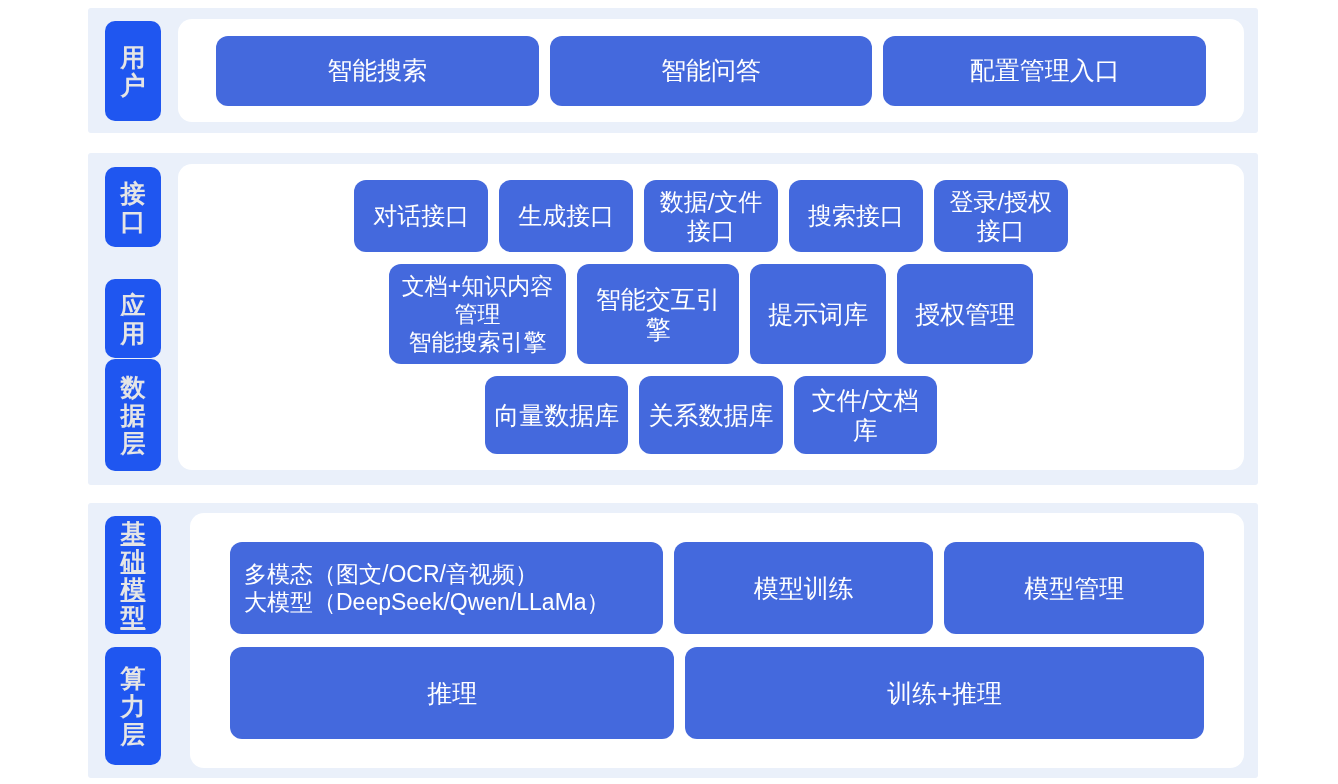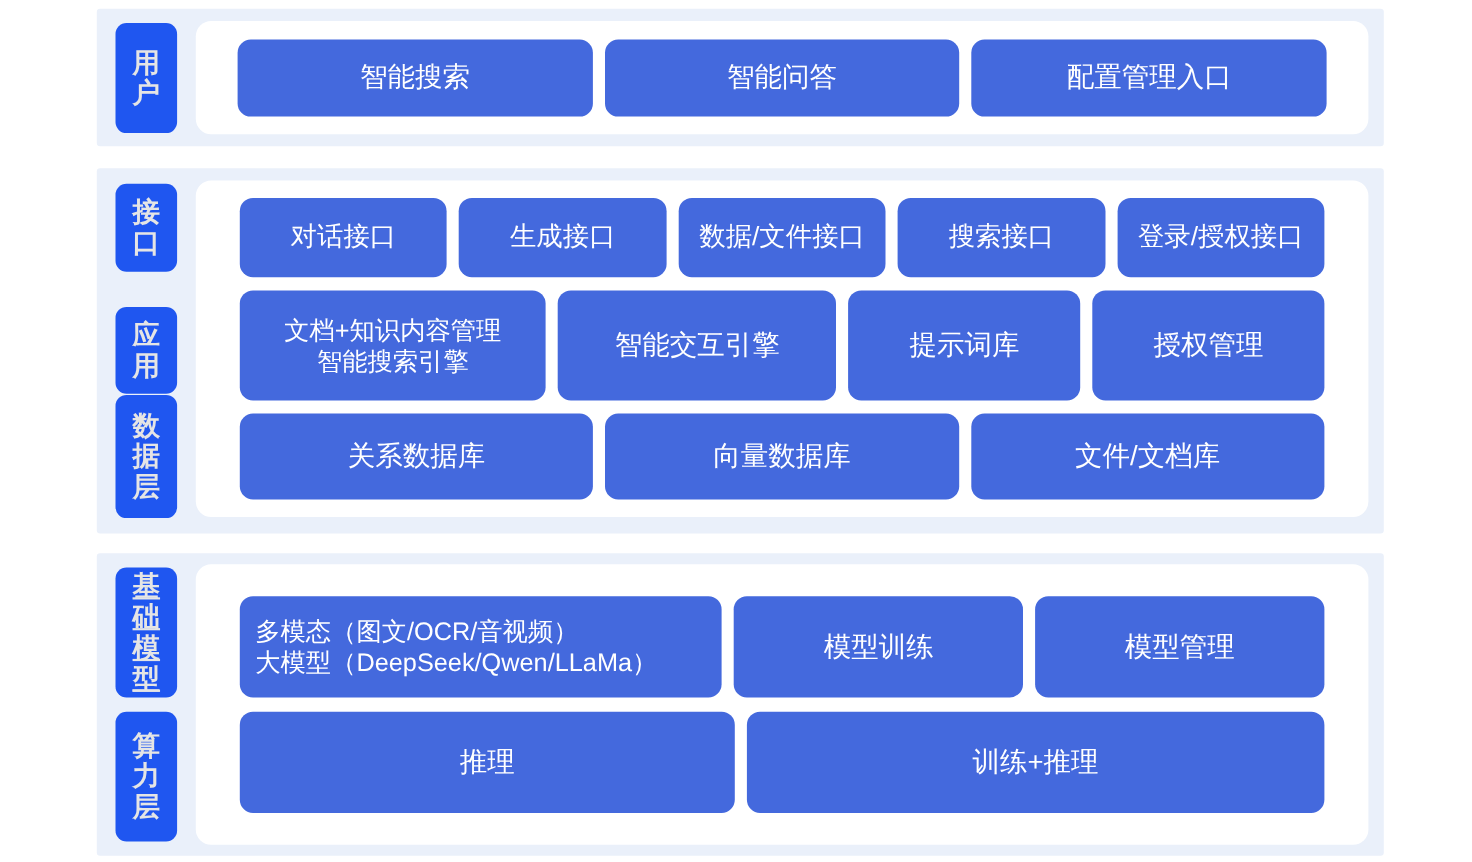--- a/index.html
+++ b/index.html
@@ -110,36 +110,36 @@
   #sec-user .panel { margin: 11px 14px 11px 0; padding: 12px 38px; }
   #sec-user .box { flex: 1 1 0; height: 70px; }
   #sec-user .tab { height: 100px; }
 
   
   #sec-platform { top: 153px; height: 332px; }
   #sec-platform .rail { justify-content: center; gap: 1px; padding: 14px 0; }
   #sec-platform .tab.t-jiekou { height: 84px; }
   #sec-platform .tab.t-yingyong { height: 84px; margin-top: 31px; }
   #sec-platform .tab.t-shuju { height: 118px; }
-  #sec-platform .panel { margin: 11px 14px 15px 0; padding: 16px 40px; gap: 12px; }
+  #sec-platform .panel { margin: 11px 14px 15px 0; padding: 16px 40px; gap: 12px; align-items: center; }
 
   #sec-platform .row-api .box { flex: 1 1 0; height: 72px; font-size: 24px; }
   #sec-platform .row-app .box { height: 100px; }
   #sec-platform .row-app .box:nth-child(1) { flex: 1.05 1 0; font-size: 23px; }
   #sec-platform .row-app .box:nth-child(2) { flex: 0.95 1 0; }
   #sec-platform .row-app .box:nth-child(3) { flex: 0.78 1 0; }
   #sec-platform .row-app .box:nth-child(4) { flex: 0.78 1 0; }
   #sec-platform .row-data .box { flex: 1 1 0; height: 78px; }
 
   
   #sec-infra { top: 503px; height: 275px; }
   #sec-infra .rail { justify-content: center; gap: 13px; padding: 12px 0; }
   #sec-infra .tab.t-jichu { height: 118px; text-decoration: underline; }
   #sec-infra .tab.t-suanli { height: 118px; }
-  #sec-infra .panel { margin: 10px 14px 10px 0; padding: 18px 40px; gap: 13px; }
+  #sec-infra .panel { margin: 10px 14px 10px 12px; padding: 18px 40px; gap: 13px; }
 
   #sec-infra .row-model .box { height: 92px; }
   #sec-infra .row-model .box:nth-child(1) { flex: 1.40 1 0; font-size: 23px; text-align: left; justify-content: flex-start; padding-left: 14px; }
   #sec-infra .row-model .box:nth-child(2) { flex: 0.83 1 0; }
   #sec-infra .row-model .box:nth-child(3) { flex: 0.83 1 0; }
   #sec-infra .row-compute .box { height: 92px; }
   #sec-infra .row-compute .box:nth-child(1) { flex: 0.92 1 0; }
   #sec-infra .row-compute .box:nth-child(2) { flex: 1.08 1 0; }
 </style>
 </head>
@@ -186,22 +186,22 @@
 
       <div class="row row-app">
         <div class="box">文档+知识内容管理
 智能搜索引擎</div>
         <div class="box">智能交互引擎</div>
         <div class="box">提示词库</div>
         <div class="box">授权管理</div>
       </div>
 
       <div class="row row-data">
+        <div class="box">向量数据库</div>
         <div class="box">关系数据库</div>
-        <div class="box">向量数据库</div>
         <div class="box">文件/文档库</div>
       </div>
 
     </div>
   </div>
 
   <div class="section" id="sec-infra">
     <div class="rail">
       <div class="tab t-jichu">
         <span>基础模型</span>

